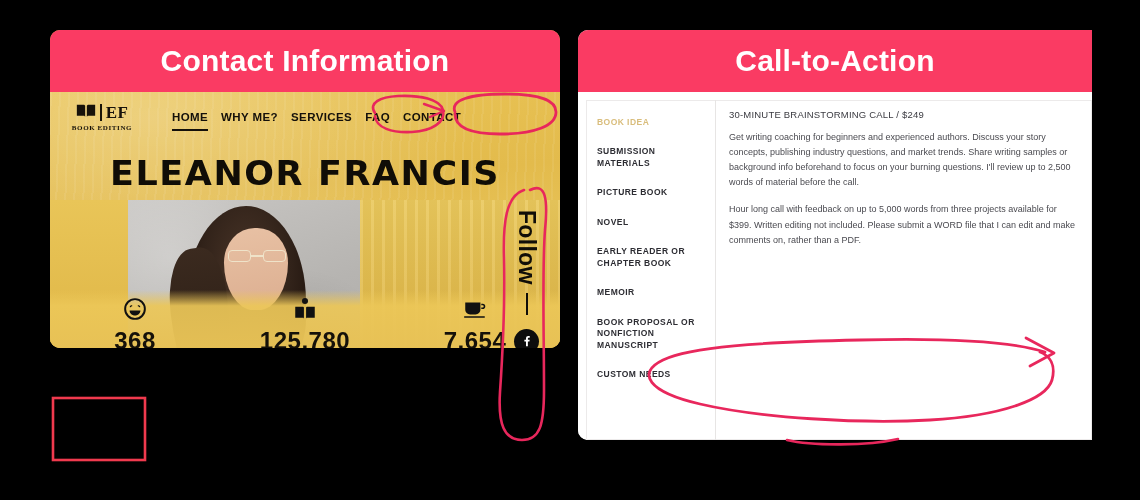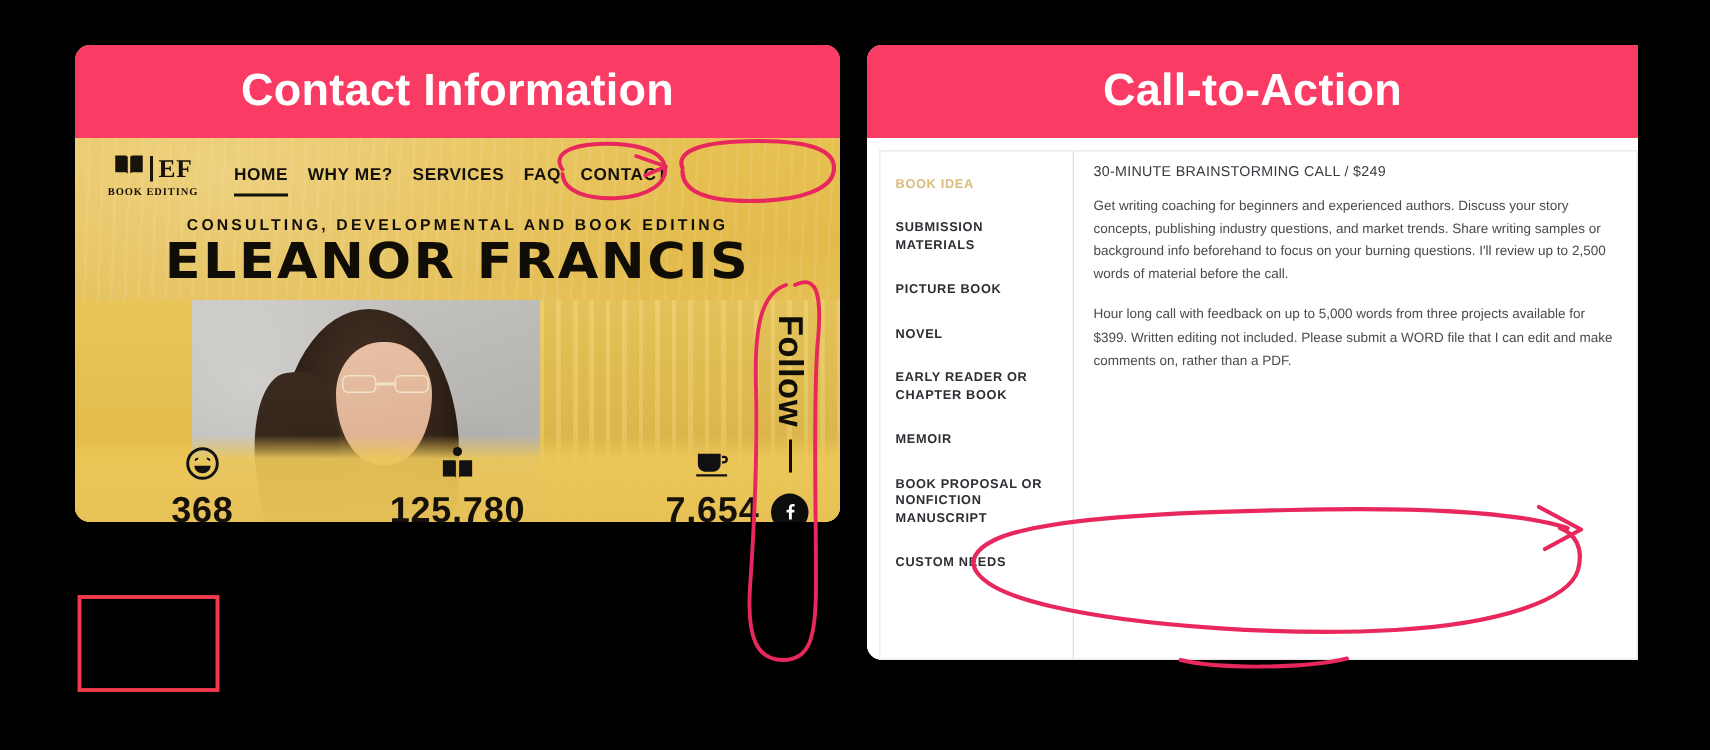--- a/index.html
+++ b/index.html
@@ -41,21 +41,21 @@
   .nav{
     position:absolute;left:0;right:0;top:0;height:50px;display:flex;align-items:center;
     padding:0 8px 0 14px;box-sizing:border-box;z-index:4;
   }
   .logo{display:flex;flex-direction:column;align-items:center;width:76px;}
   .logo-row{display:flex;align-items:center;gap:4px;}
   .logo-book{width:20px;height:15px;}
   .logo-div{width:2px;height:17px;background:#1a1508;}
   .logo-ef{font-family:"Liberation Serif",serif;font-size:17px;font-weight:bold;color:#17120a;letter-spacing:.5px;line-height:1;}
   .logo-sub{font-family:"Liberation Serif",serif;font-size:7px;font-weight:bold;color:#17120a;letter-spacing:.6px;margin-top:2px;}
-  .menu{display:flex;align-items:center;gap:13px;margin-left:16px;}
+  .menu{display:flex;align-items:center;gap:13px;margin-left:32px;}
   .mi{font-size:11.5px;font-weight:bold;color:#14100a;letter-spacing:.4px;position:relative;white-space:nowrap;}
   .mi.active:after{content:"";position:absolute;left:0;right:0;bottom:-8px;height:2.5px;background:#14100a;}
   .quote-btn{
     margin-left:auto;background:#17130c;color:#fff;font-size:13.5px;font-weight:bold;
     padding:7px 13px;border-radius:2px;letter-spacing:.3px;white-space:nowrap;
   }
 
   
   .hero-kicker{
     position:absolute;top:52px;left:0;right:0;text-align:center;
@@ -218,21 +218,20 @@
         <div class="menu">
           <span class="mi active">HOME</span>
           <span class="mi">WHY ME?</span>
           <span class="mi">SERVICES</span>
           <span class="mi">FAQ</span>
           <span class="mi">CONTACT</span>
         </div>
 
       </div>
 
-      <div class="hero-kicker">CONSULTING, DEVELOPMENTAL AND BOOK EDITING</div>
       <div class="hero-name">ELEANOR FRANCIS</div>
 
       <div class="follow-rail">
         <div class="follow-txt">Follow</div>
         <div class="follow-line"></div>
         <div class="soc">
           <svg viewBox="0 0 24 24">
               <path d="M13.5 21v-8h2.7l.4-3.1h-3.1V7.9c0-.9.25-1.5 1.55-1.5h1.65V3.6c-.29-.04-1.27-.12-2.41-.12-2.39 0-4.03 1.46-4.03 4.14V9.9H7.5V13h2.75v8h3.25z"></path>
             </svg>
         </div>

